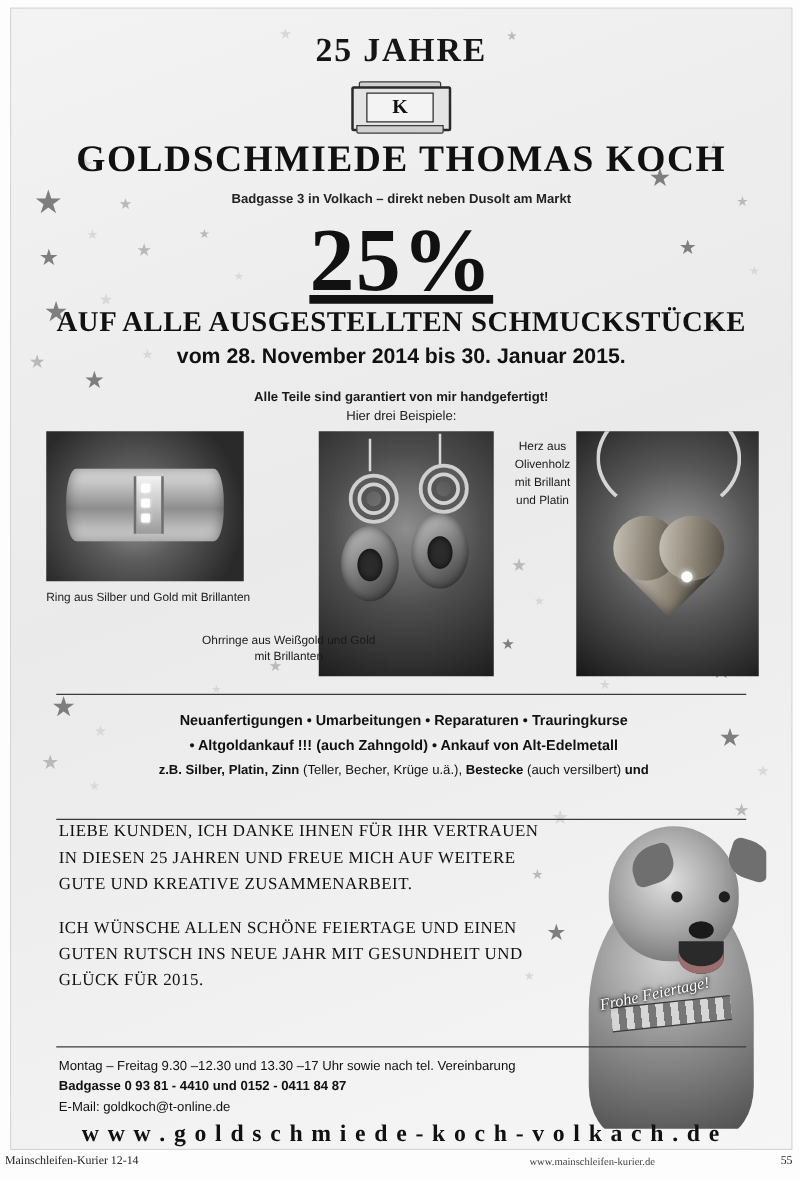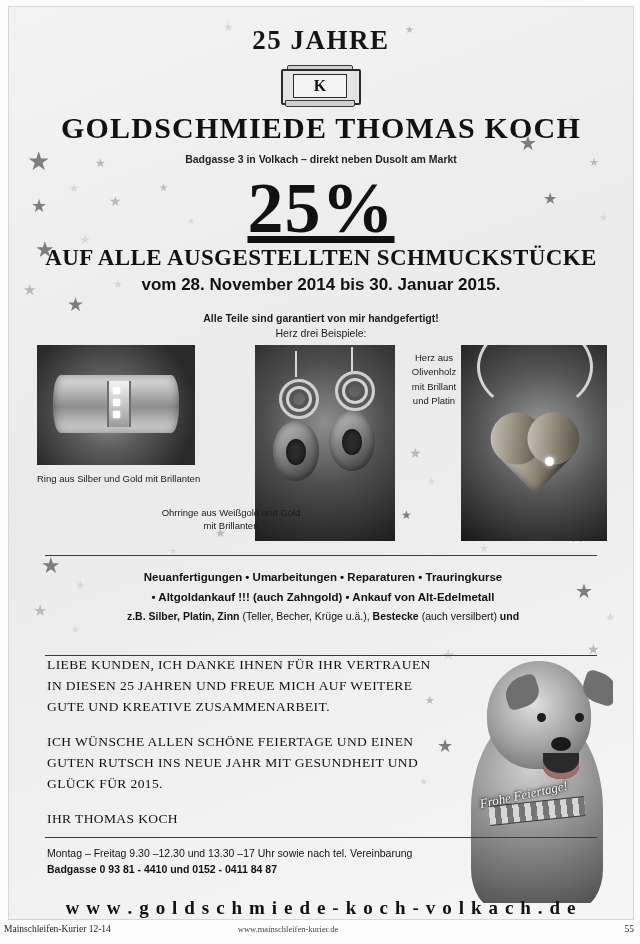--- a/index.html
+++ b/index.html
@@ -382,21 +382,21 @@
     color: #111;
   }
 
   
   .footer {
     position: absolute; left: 0; top: 924px; width: 640px;
     font-family: "Liberation Serif", serif;
     font-size: 9.5px; color: #222;
   }
   .footer .left { position: absolute; left: 4px; top: 0; }
-  .footer .center { position: absolute; left: 0; top: 0; width: 524px; text-align: center; font-size: 8.5px; color: #444; margin-left: 26px; }
+  .footer .center { position: absolute; left: 0; top: 0; width: 524px; text-align: right; font-size: 8.5px; color: #444; }
   .footer .right { position: absolute; right: 6px; top: 0; }
 </style>
 </head>
 <body>
 
 <div class="page">
   <div class="ad">
 
     <span class="star dark" style="left:18px; top:142px; font-size:26px;">★</span>
     <span class="star light" style="left:52px; top:118px; font-size:16px;">★</span>
@@ -451,21 +451,21 @@
       <div class="inner">K</div>
       <div class="foot"></div>
     </div>
 
     <div class="company">GOLDSCHMIEDE  THOMAS  KOCH</div>
     <div class="address">Badgasse 3 in Volkach – direkt neben Dusolt am Markt</div>
     <div class="percent">25%</div>
     <div class="subline">AUF ALLE AUSGESTELLTEN SCHMUCKSTÜCKE</div>
     <div class="period">vom 28. November 2014 bis 30. Januar 2015.</div>
     <div class="guarantee">Alle Teile sind garantiert von mir handgefertigt!</div>
-    <div class="examples">Herz drei Beispiele:</div>
+    <div class="examples">Hier drei Beispiele:</div>
 
     <div class="photo photo-ring">
       <div class="band"></div>
       <div class="stonebar"></div>
       <div class="stone" style="top:42px;"></div>
       <div class="stone" style="top:54px;"></div>
       <div class="stone" style="top:66px;"></div>
     </div>
 
     <div class="photo photo-earrings">
@@ -501,21 +501,20 @@
         <span>Bestecke</span>
         <span class="thin">(auch versilbert)</span>
         <span>und</span>
       </div>
     </div>
     <div class="divider" style="top:648px;"></div>
 
     <div class="letter">
       <p>LIEBE KUNDEN, ICH DANKE IHNEN FÜR IHR VERTRAUEN IN DIESEN 25 JAHREN UND FREUE MICH AUF WEITERE GUTE UND KREATIVE ZUSAMMENARBEIT.</p>
       <p>ICH WÜNSCHE ALLEN SCHÖNE FEIERTAGE UND EINEN GUTEN RUTSCH INS NEUE JAHR MIT GESUNDHEIT UND GLÜCK FÜR 2015.</p>
-      <p>IHR THOMAS KOCH</p>
     </div>
 
     <div class="dog">
       <div class="body"></div>
       <div class="head">
         <div class="ear-l"></div>
         <div class="ear-r"></div>
         <div class="eye l"></div>
         <div class="eye r"></div>
         <div class="nose"></div>
@@ -525,20 +524,24 @@
     </div>
     <div class="dog-caption">Frohe Feiertage!</div>
 
     <div class="divider" style="top:830px;"></div>
     <div class="hours">
       <div>Montag – Freitag  9.30 –12.30 und 13.30 –17 Uhr sowie nach tel. Vereinbarung</div>
       <div>
         <span class="b">Badgasse</span>
         <span class="b">0 93 81 - 4410 und 0152 - 0411 84 87</span>
       </div>
+      <div>
+        <span>E-Mail:</span>
+        <span>goldkoch@t-online.de</span>
+      </div>
     </div>
 
     <div class="website">w w w . g o l d s c h m i e d e - k o c h - v o l k a c h . d e</div>
   </div>
 
   <div class="footer">
     <span class="left">Mainschleifen-Kurier 12-14</span>
     <span class="center">www.mainschleifen-kurier.de</span>
     <span class="right">55</span>
   </div>

